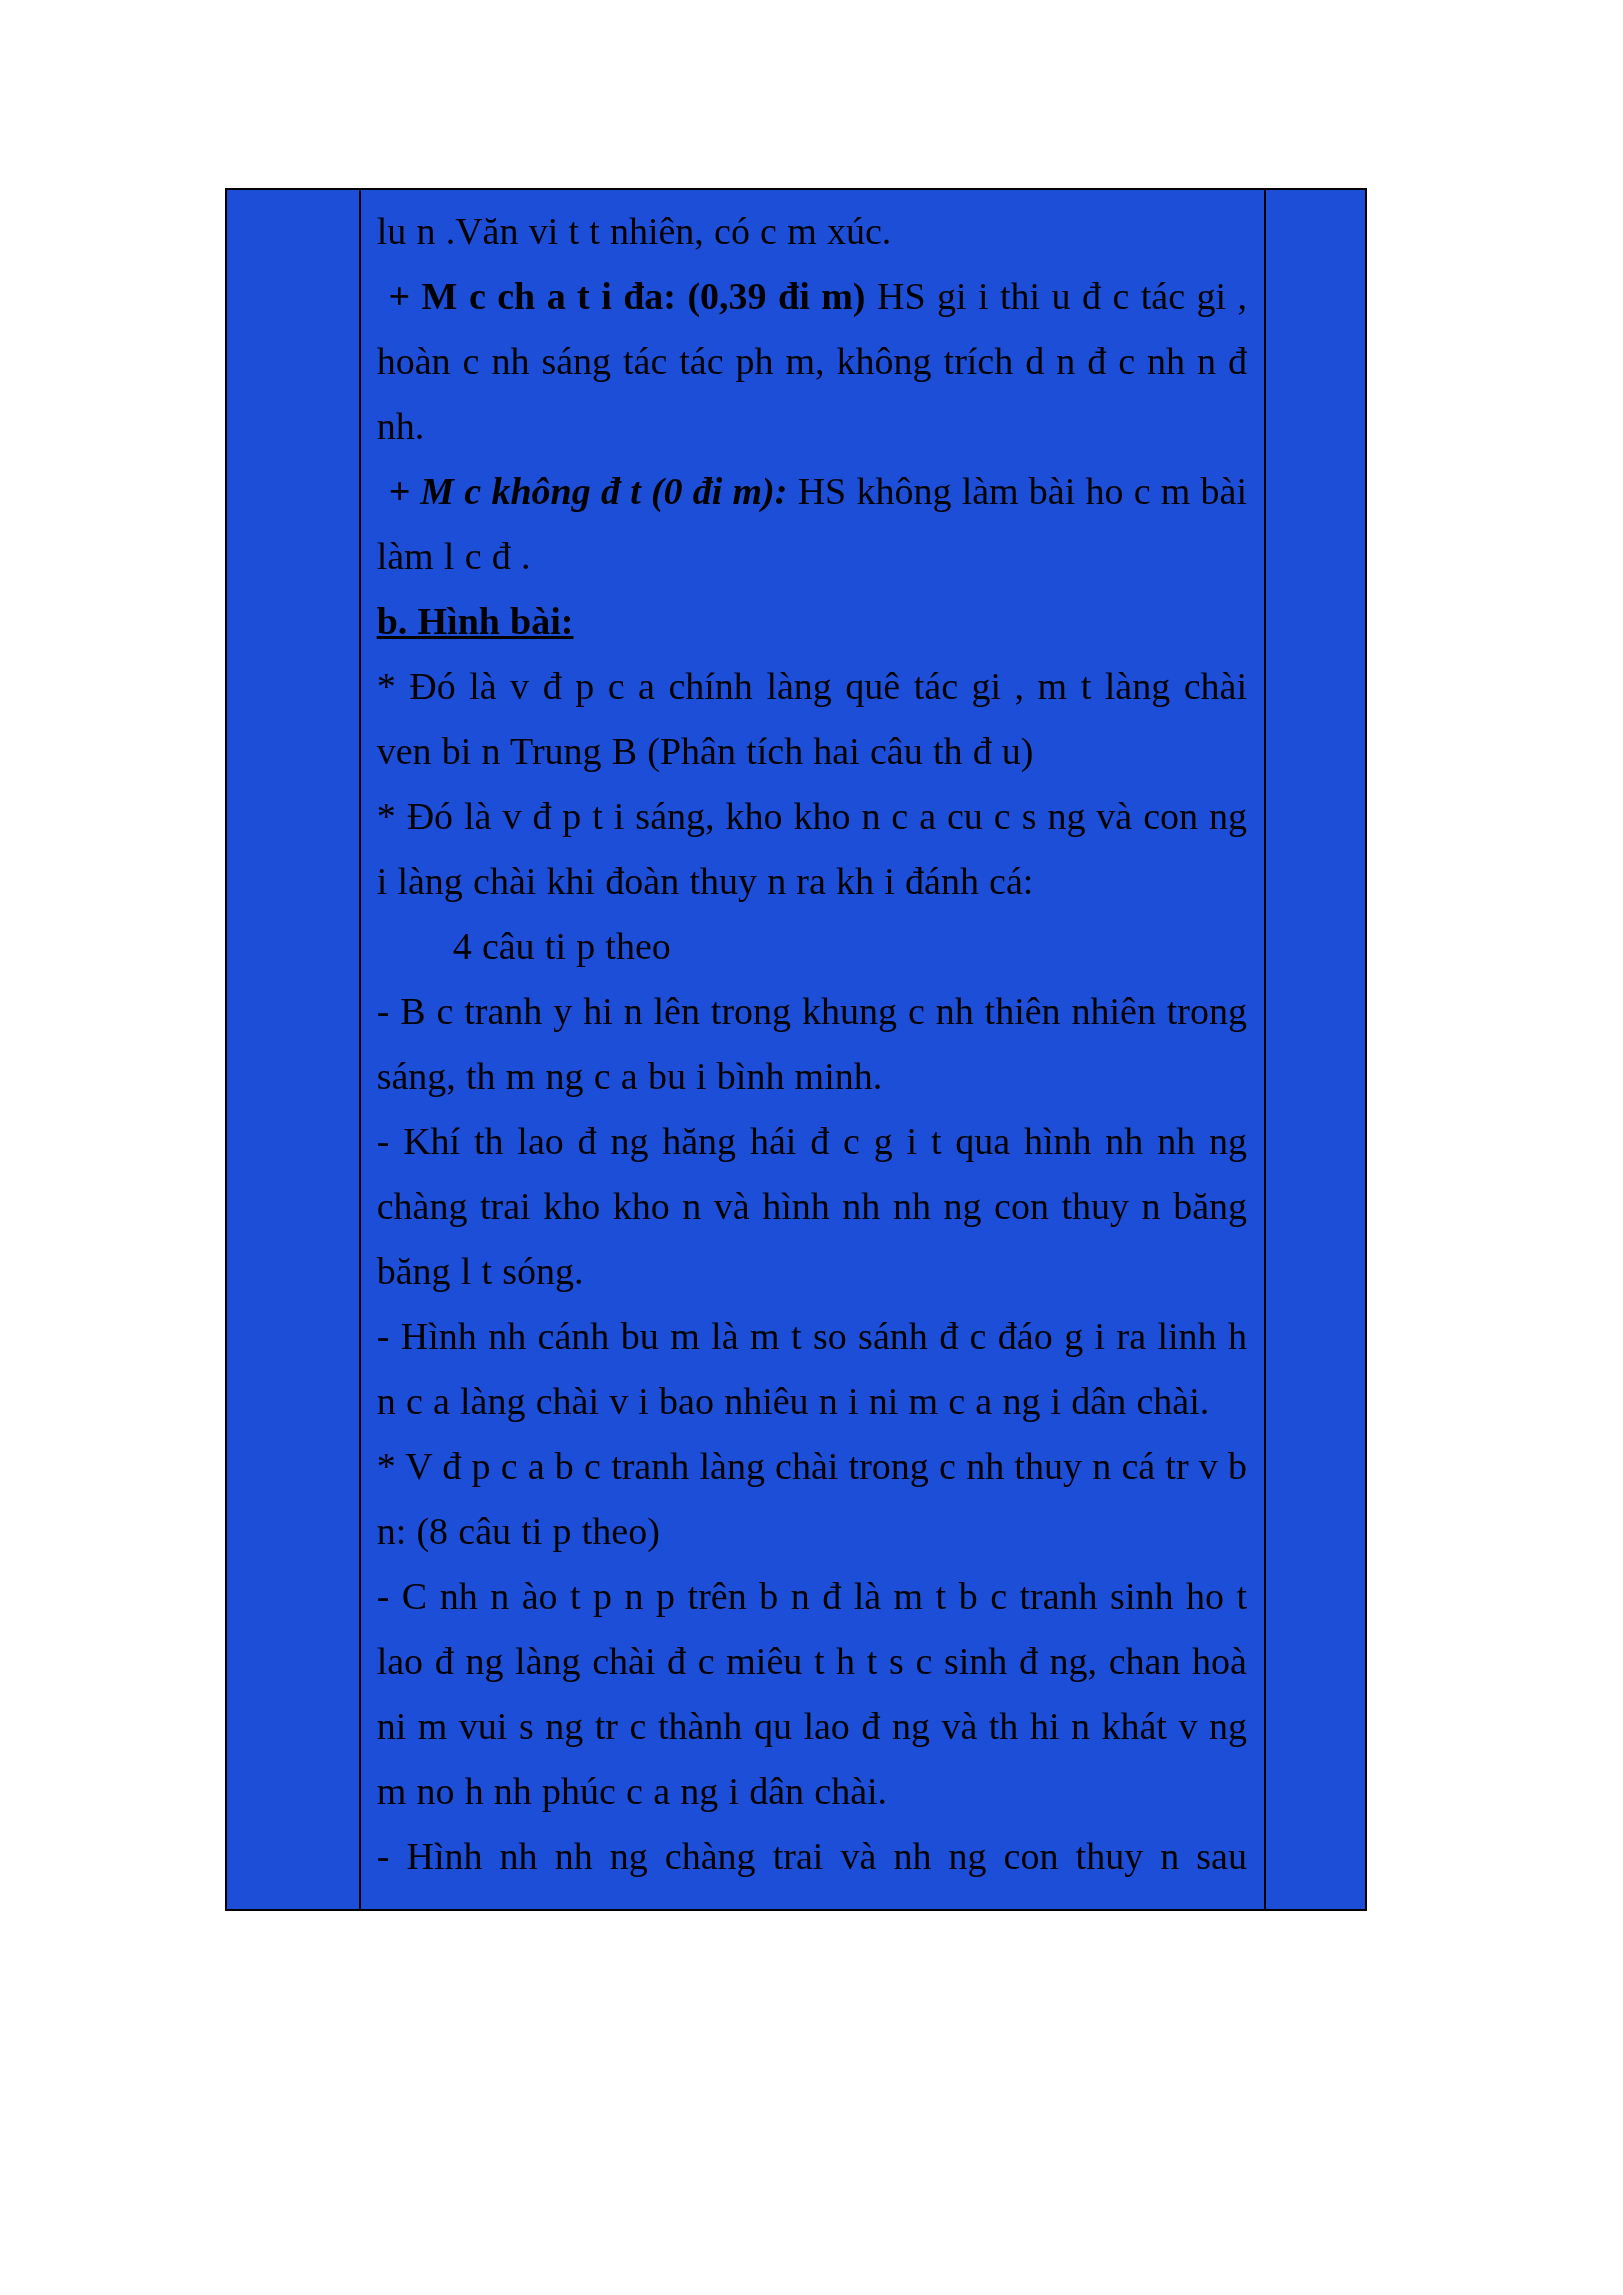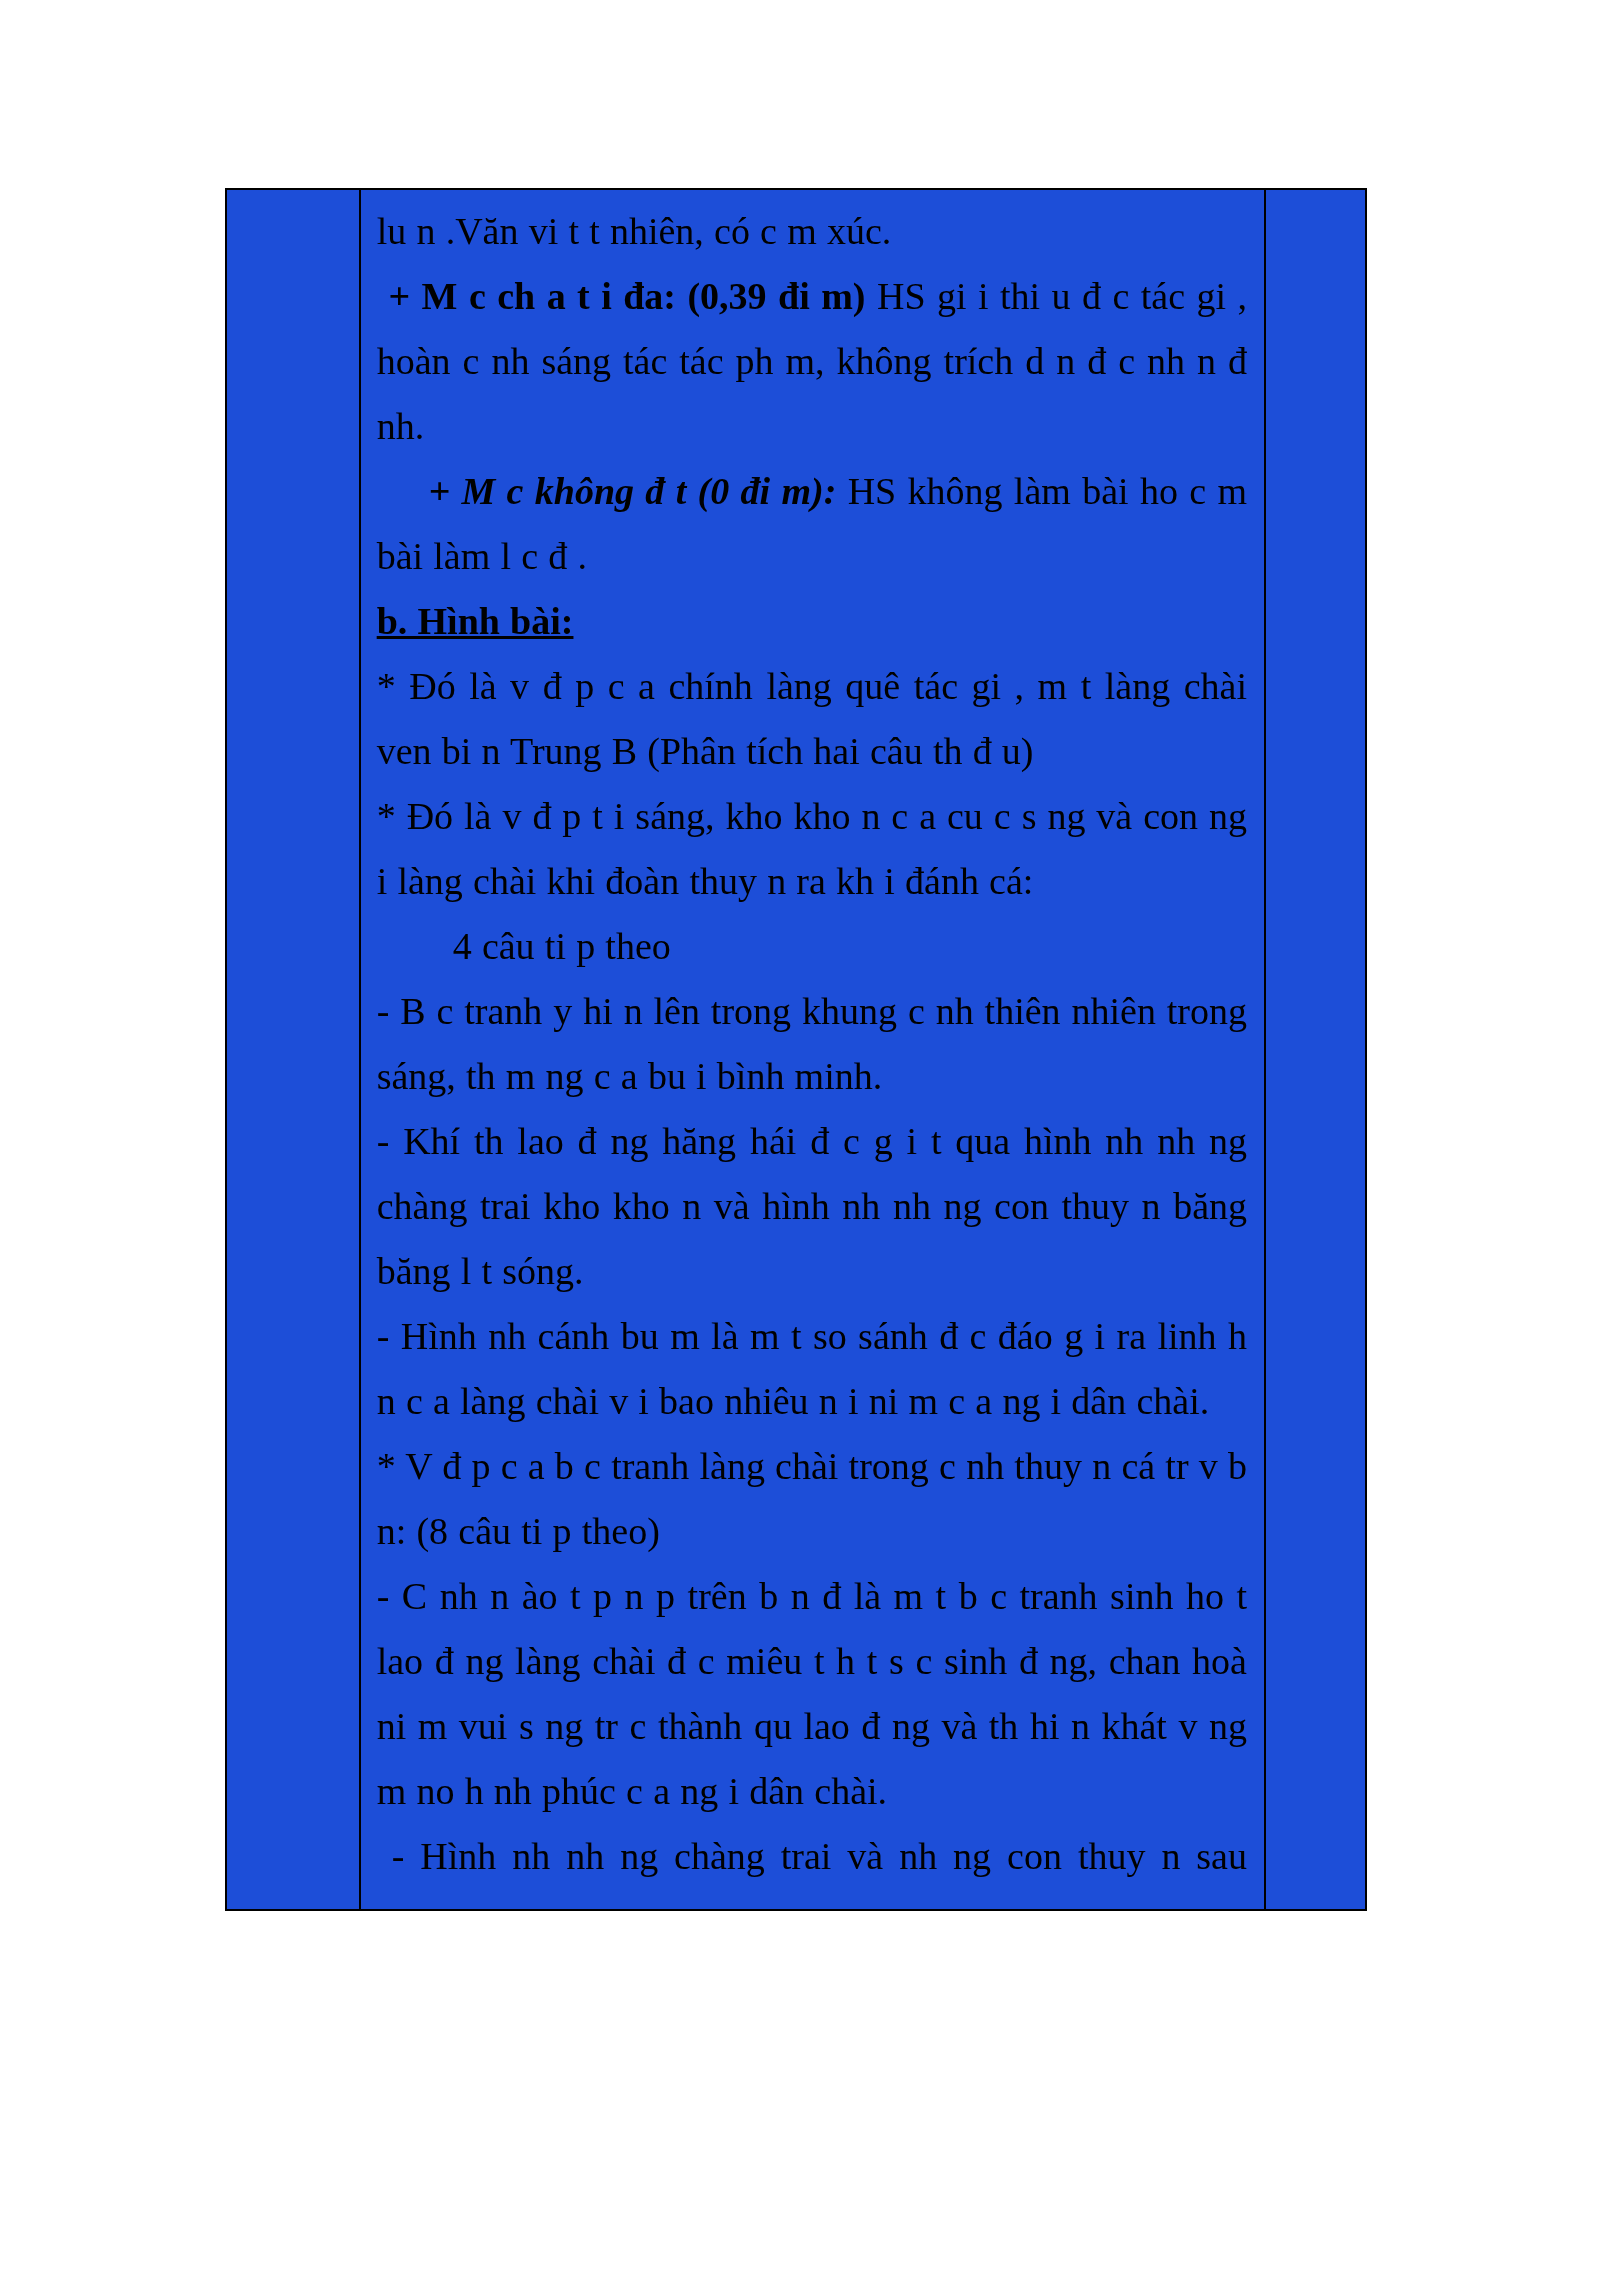--- a/index.html
+++ b/index.html
@@ -41,23 +41,23 @@
   }
   .para {
     margin: 0;
     font-size: 38px;
     line-height: 65px;
     text-align: justify;
     word-spacing: 0.7px;
   }
   .indent-sm { text-indent: 11.8px; }
   .indent-tab { text-indent: 76px; }
-  .justify-last { text-align-last: justify; margin-left: 15px; }
+  .justify-last { text-align-last: justify; }
   .seg-b  { font-weight: bold; }
-  .seg-bi { font-weight: bold; font-style: italic; margin-left: 40px; }
+  .seg-bi { font-weight: bold; font-style: italic; }
   .seg-bu { font-weight: bold; text-decoration: underline; }
 </style>
 </head>
 <body>
 
 <div class="doc-table">
 
   <div class="cell cell-left"></div>
 
   <div class="cell cell-main">

